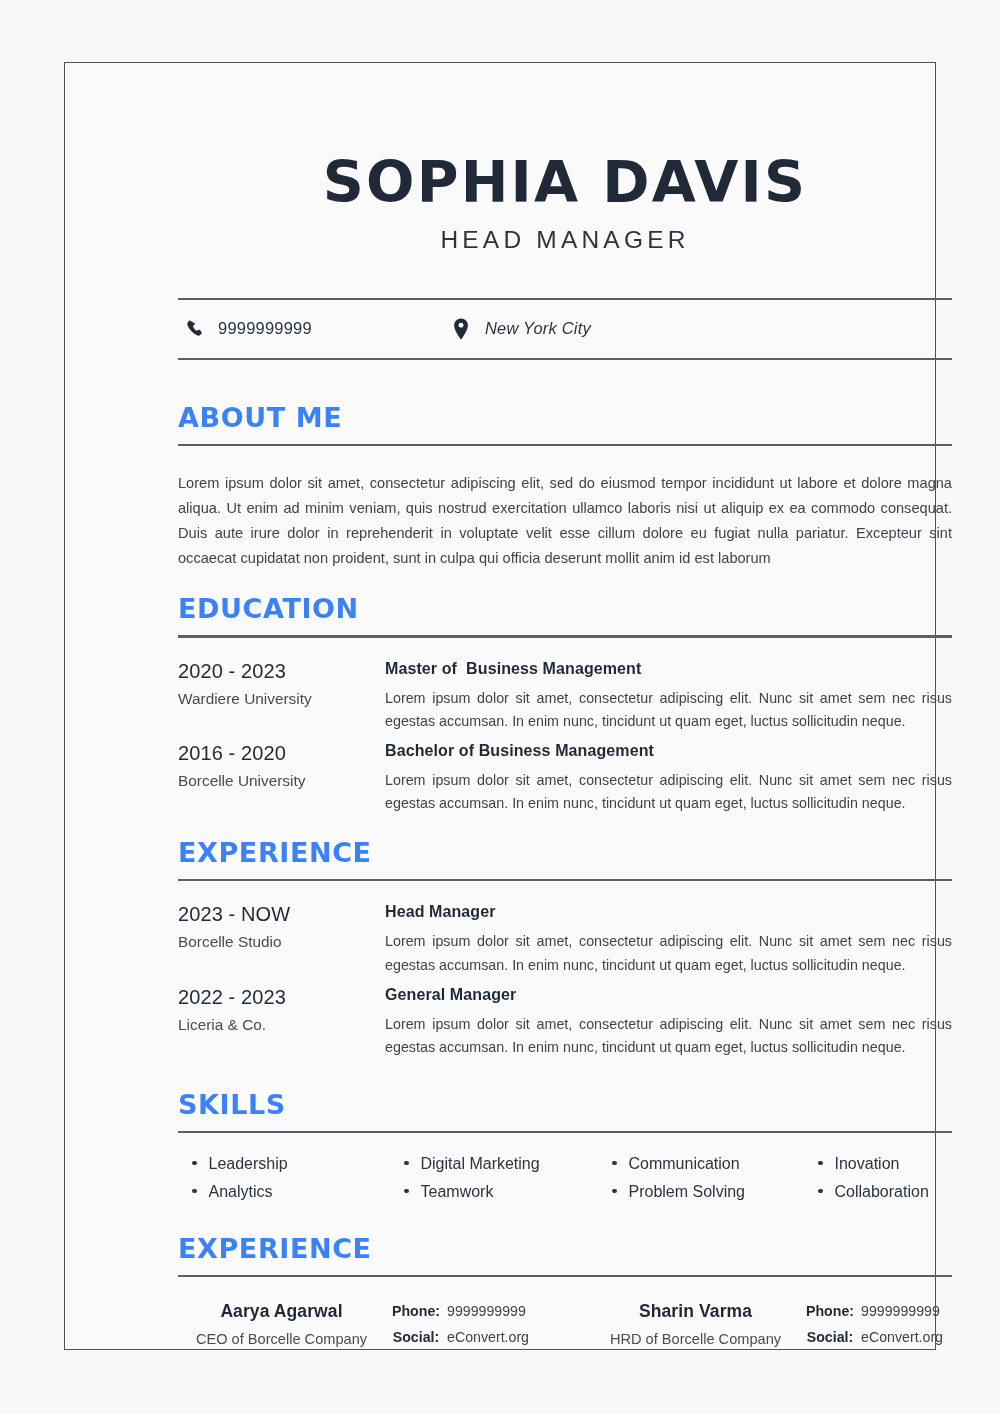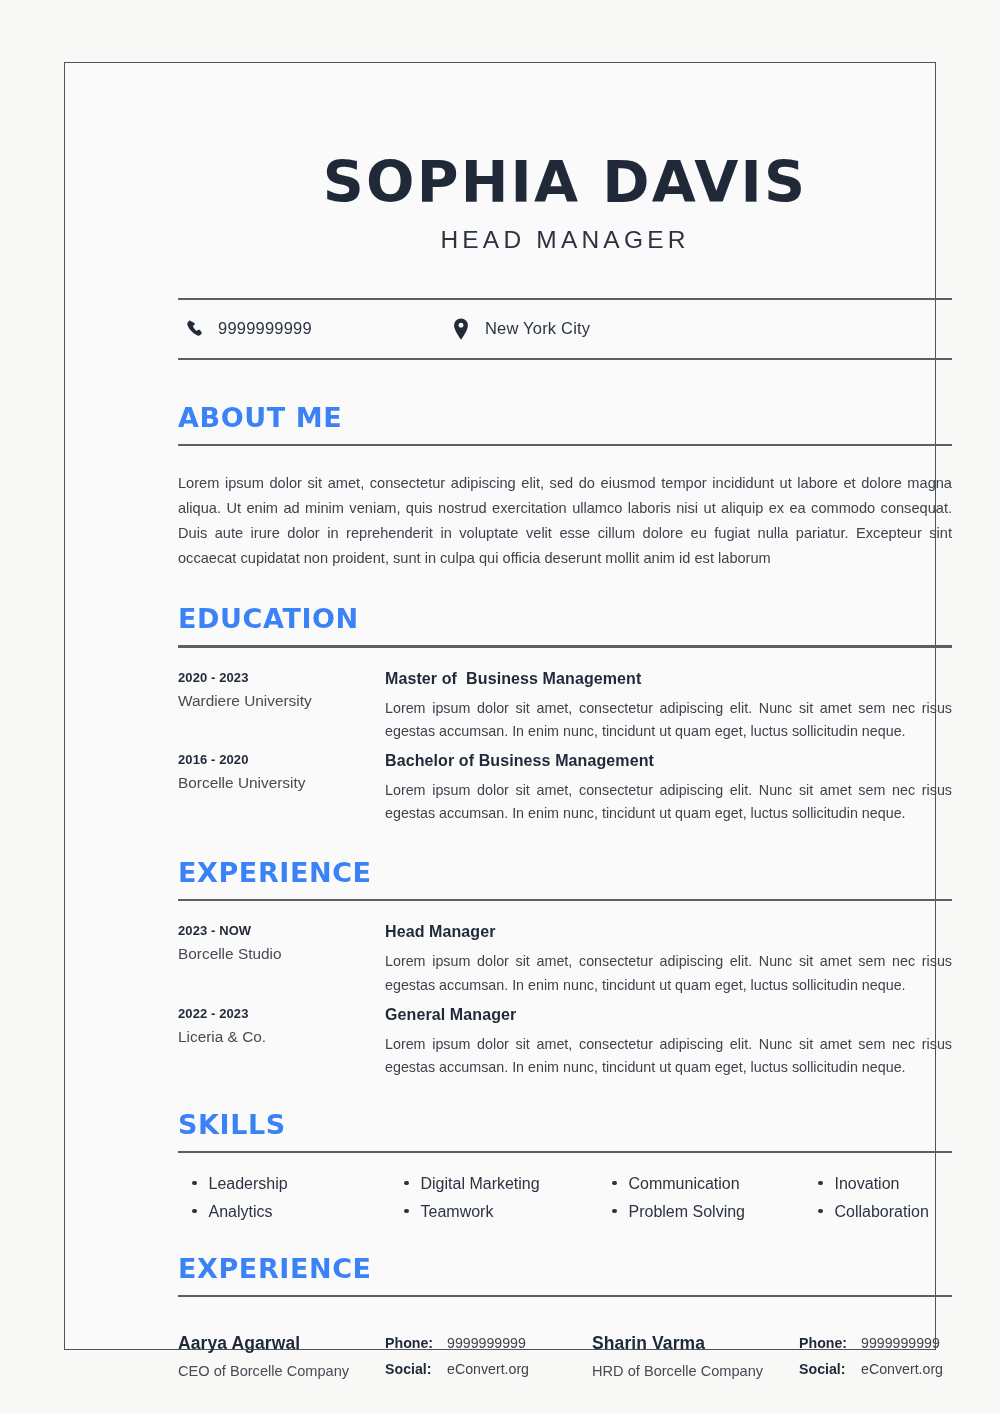--- a/index.html
+++ b/index.html
@@ -63,32 +63,32 @@
     height: 62px;
     display: flex;
     align-items: center;
   }
   .contact-item {
     display: flex;
     align-items: center;
     gap: 13px;
   }
   .contact-item.phone   { width: 272px; padding-left: 5px; }
-  .contact-item.place   { width: 240px; }
+  .contact-item.place   { width: 240px; font-style: italic; }
   .contact-item.email   { flex: 1; }
   .contact-text {
     font-size: 16.5px;
     color: #2b3440;
     letter-spacing: .2px;
   }
   .cicon { width: 22px; height: 24px; display: flex; align-items: center; justify-content: center; }
   .cicon svg { display: block; }
 
   
-  .section { margin-top: 32px; }
+  .section { margin-top: 22px; }
   .sec-title {
     font-size: 27px;
     font-weight: 700;
     letter-spacing: .6px;
     color: #3b82f6;
     font-family: "DejaVu Sans", sans-serif;
   }
   .sec-rule {
     margin-top: 11px;
     height: 2.2px;
@@ -104,22 +104,22 @@
     color: #3d444c;
     text-align: justify;
   }
 
   
   .entries { margin-top: 22px; }
   .entry { display: flex; margin-bottom: 9px; }
   .entry-left { width: 207px; flex: 0 0 207px; padding-right: 12px; }
   .entry-right { flex: 1; }
   .e-date {
-    font-size: 13px;
-    font-weight: 700;
+    font-size: 20px;
+    font-weight: 400;
     color: #1f2937;
     letter-spacing: .1px;
   }
   .e-org {
     font-size: 15.4px;
     color: #454c54;
     margin-top: 7px;
   }
   .e-title {
     font-size: 16px;
@@ -155,24 +155,25 @@
     width: 4.5px; height: 4.5px;
     border-radius: 50%;
     background: #2b3440;
     flex: 0 0 4.5px;
     position: relative;
     top: -4px;
   }
 
   
   .refs {
-    margin-top: 36px;
+    margin-top: 24px;
     display: grid;
     grid-template-columns: 207px 207px 207px auto;
     column-gap: 0;
+    text-align: center;
   }
   .ref-name {
     font-size: 17.5px;
     font-weight: 700;
     color: #1f2937;
     letter-spacing: .1px;
   }
   .ref-role {
     font-size: 14.6px;
     color: #454c54;

